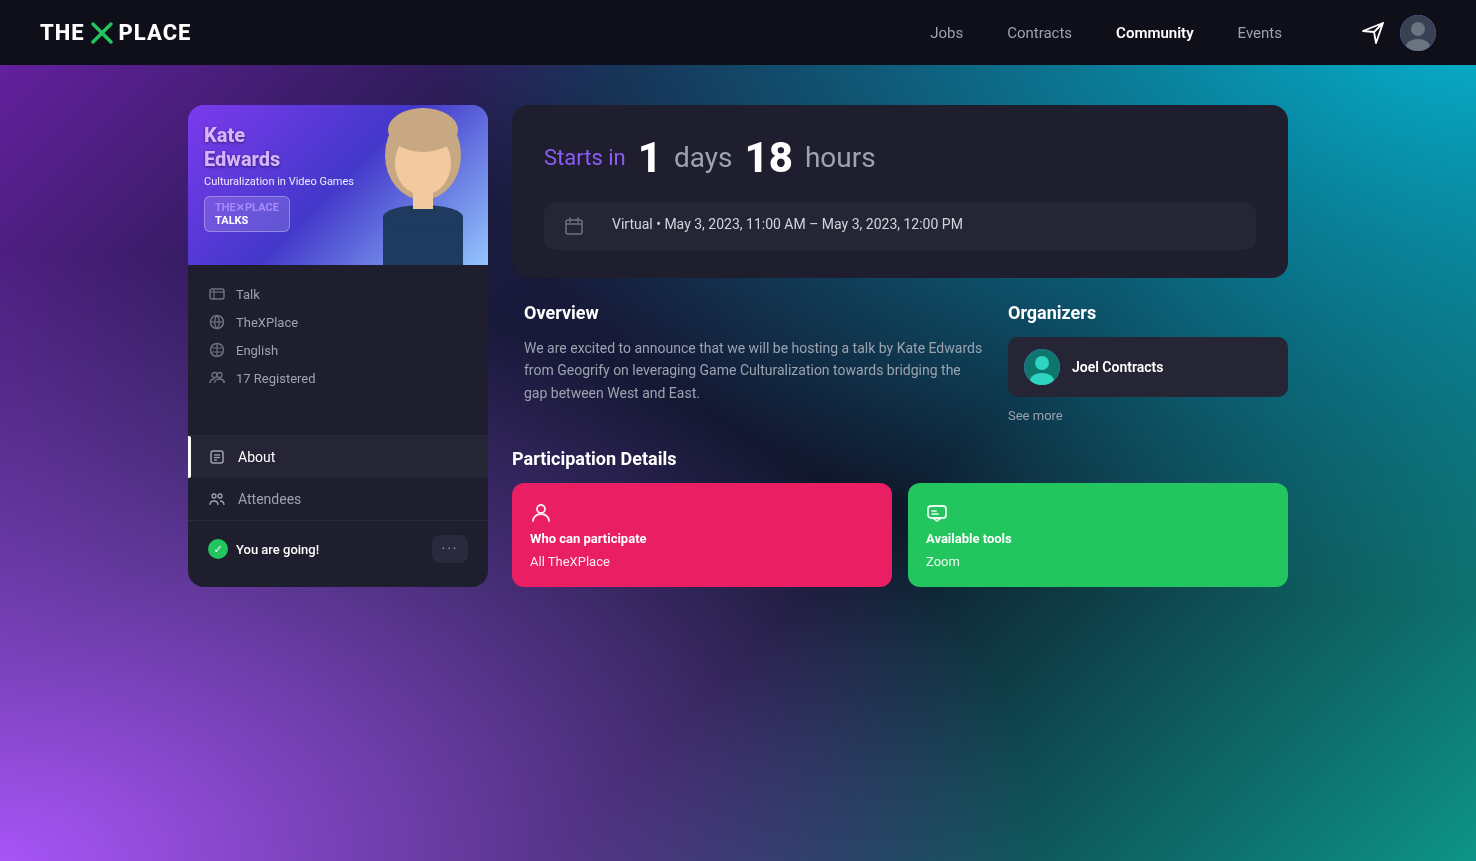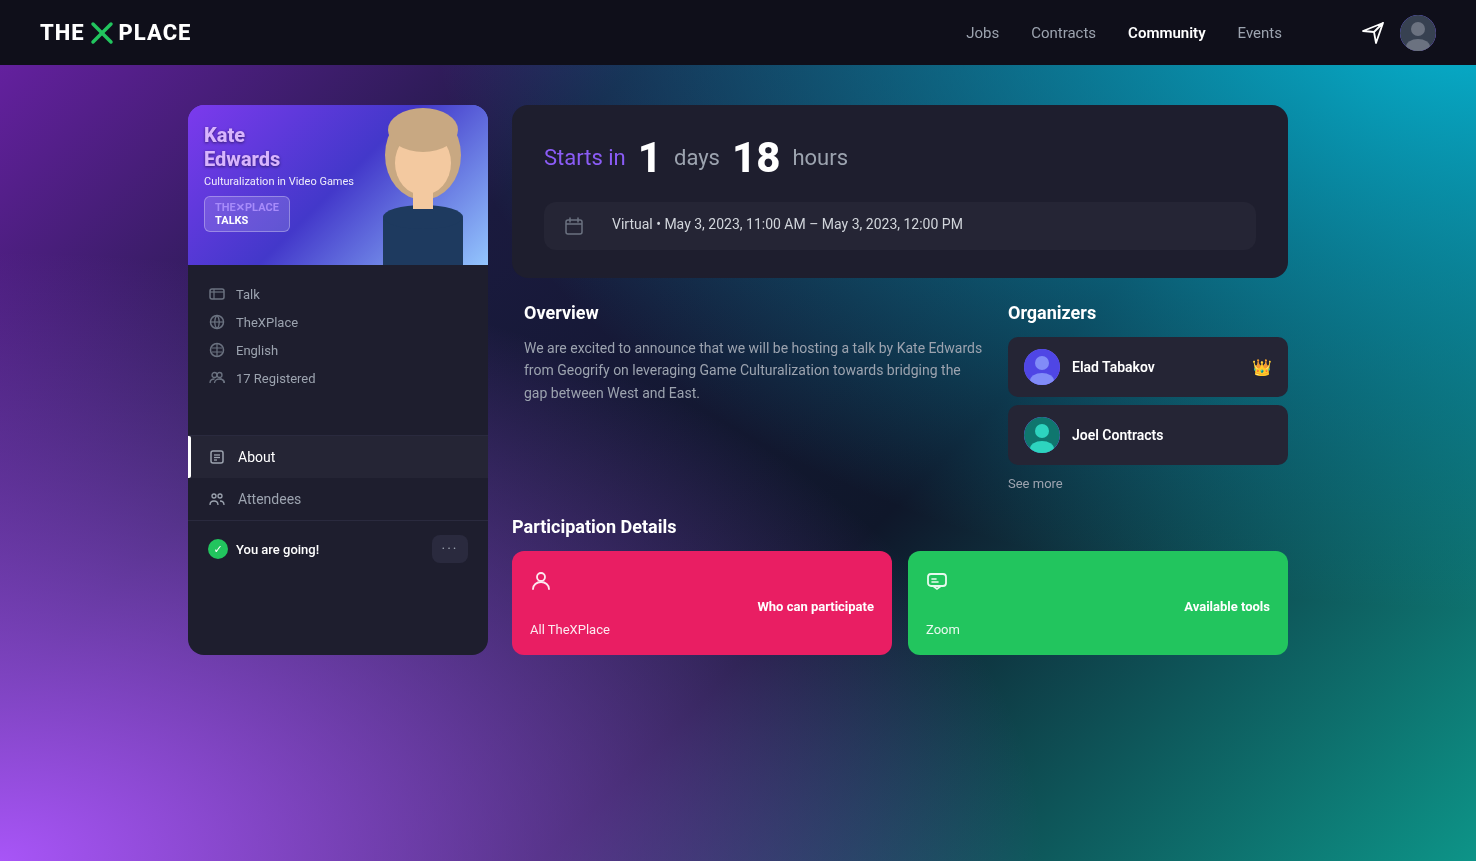--- a/index.html
+++ b/index.html
@@ -48,21 +48,21 @@
       flex-shrink: 0;
     }
     .logo-x {
       color: #22c55e;
       font-size: 24px;
       display: inline-flex;
       align-items: center;
     }
     .nav-links {
       display: flex;
-      gap: 32px;
+      gap: 44px;
       margin-left: auto;
       align-items: center;
     }
     .nav-link {
       color: #9ca3af;
       text-decoration: none;
       font-size: 15px;
       cursor: pointer;
     }
     .nav-link.active {
@@ -308,21 +308,21 @@
       font-size: 22px;
       font-weight: 400;
       color: #8b5cf6;
     }
     .countdown-number {
       font-size: 42px;
       font-weight: 800;
       color: white;
     }
     .countdown-unit {
-      font-size: 22px;
+      font-size: 28px;
       color: #9ca3af;
       font-weight: 400;
     }
 
     .event-time-row {
       background: #252535;
       border-radius: 12px;
       padding: 14px 20px;
       display: flex;
       align-items: flex-start;
@@ -427,21 +427,20 @@
     }
     .part-card-icon {
       font-size: 20px;
       color: white;
       opacity: 0.9;
     }
     .part-card-title {
       font-size: 13px;
       font-weight: 700;
       color: white;
-      text-align: right;
     }
     .part-card-value {
       font-size: 13px;
       color: rgba(255,255,255,0.9);
     }
 
     
     svg {
       display: block;
     }
@@ -634,31 +633,20 @@
       </div>
 
       <div class="two-col">
         <div class="overview-section">
           <div class="section-title">Overview</div>
           <div class="overview-text">We are excited to announce that we will be hosting a talk by Kate Edwards from Geogrify on leveraging Game Culturalization towards bridging the gap between West and East.</div>
         </div>
         <div class="organizers-section">
           <div class="section-title">Organizers</div>
 
-          <div class="organizer-card">
-            <div class="organizer-avatar">
-              <svg width="36" height="36" viewBox="0 0 36 36">
-                <circle cx="18" cy="18" r="18" fill="#4f46e5"></circle>
-                <circle cx="18" cy="14" r="7" fill="#818cf8"></circle>
-                <ellipse cx="18" cy="32" rx="12" ry="8" fill="#818cf8"></ellipse>
-              </svg>
-            </div>
-            <span class="organizer-name">Elad Tabakov</span>
-            <span class="crown-icon">👑</span>
-          </div>
 
           <div class="organizer-card">
             <div class="organizer-avatar">
               <svg width="36" height="36" viewBox="0 0 36 36">
                 <circle cx="18" cy="18" r="18" fill="#0f766e"></circle>
                 <circle cx="18" cy="14" r="7" fill="#2dd4bf"></circle>
                 <ellipse cx="18" cy="32" rx="12" ry="8" fill="#2dd4bf"></ellipse>
               </svg>
             </div>
             <span class="organizer-name">Joel Contracts</span>

